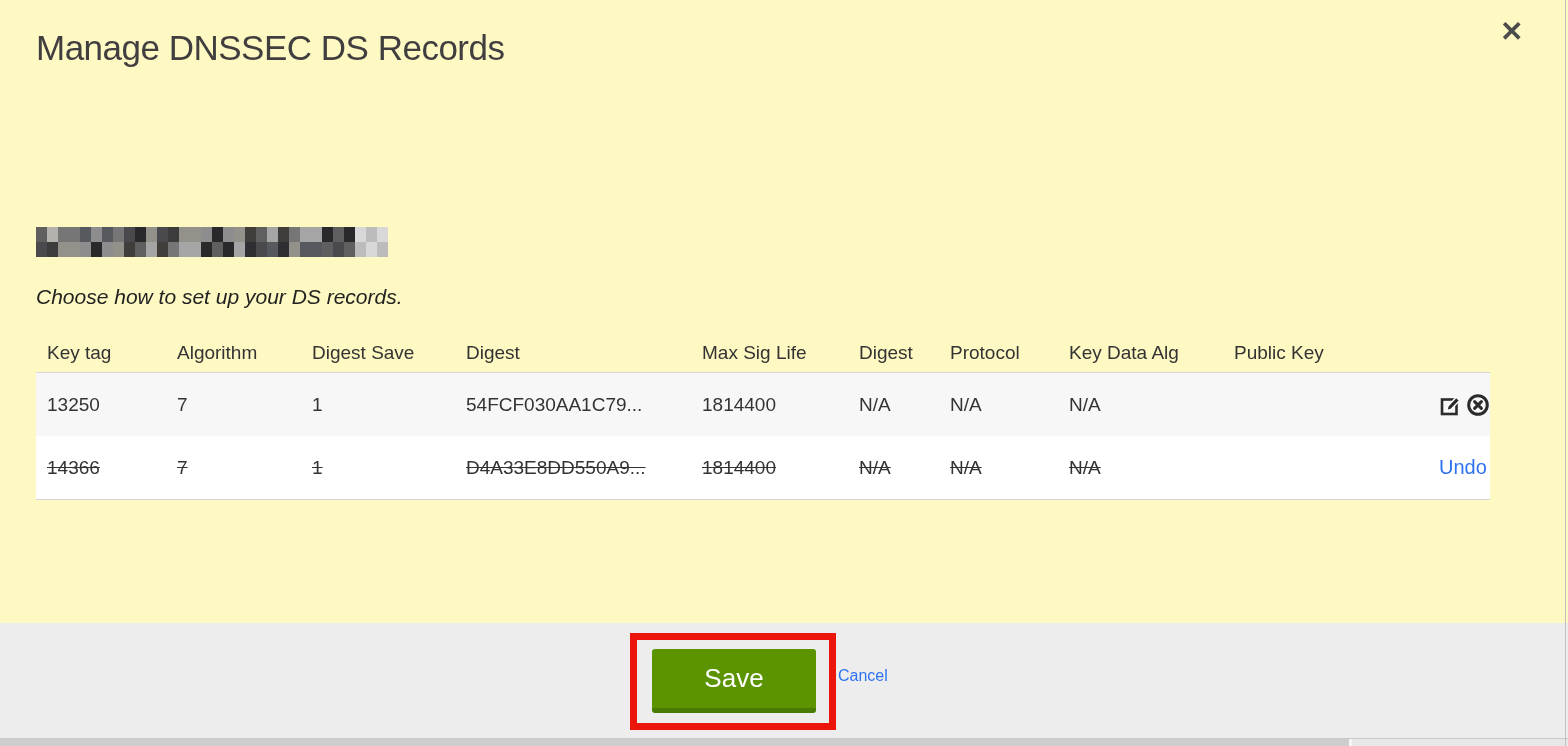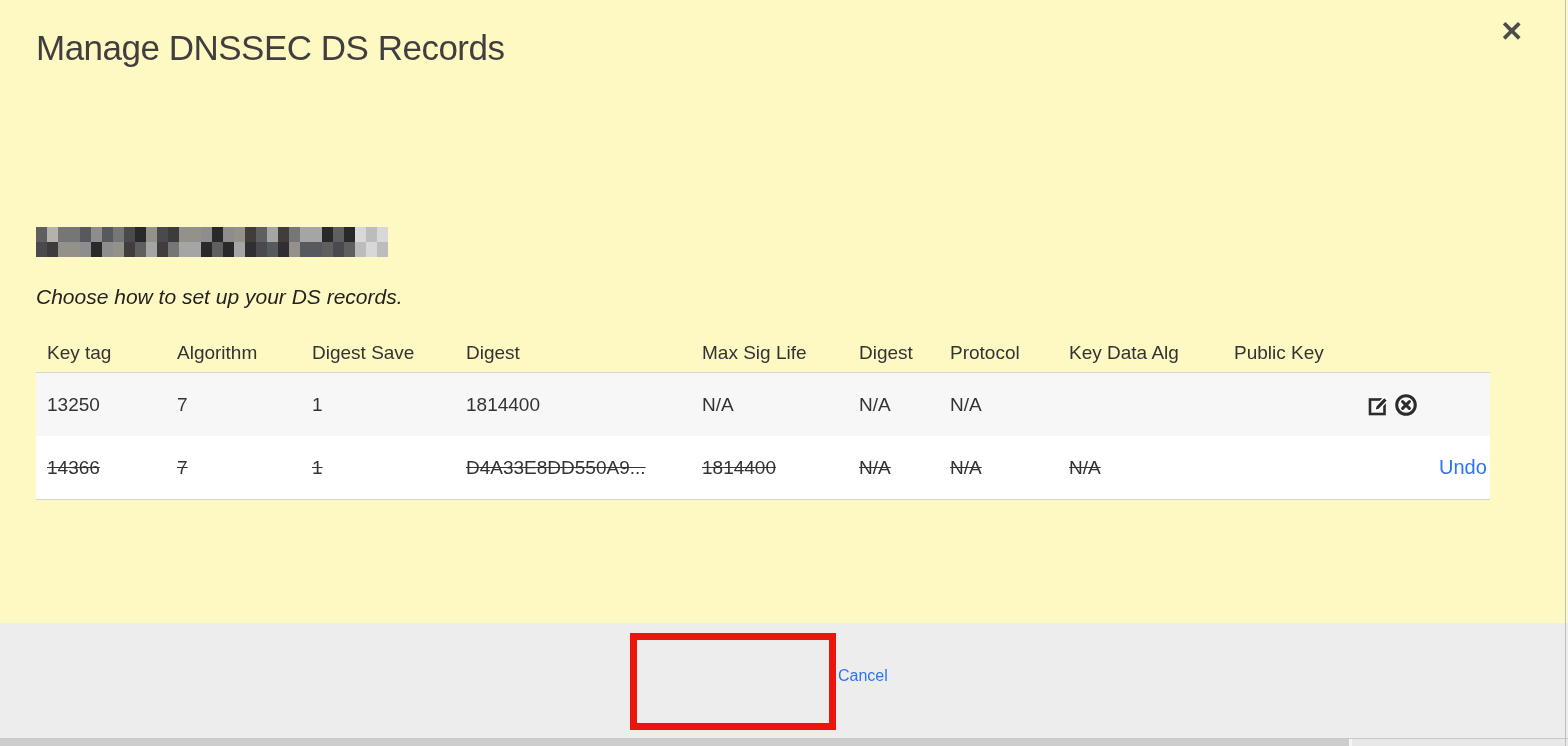--- a/index.html
+++ b/index.html
@@ -170,20 +170,21 @@
       <div>Protocol</div>
       <div>Key Data Alg</div>
       <div>Public Key</div>
       <div></div>
     </div>
 
     <div class="trow tbody-row row-kept">
       <div class="cell-text">13250</div>
       <div class="cell-text">7</div>
       <div class="cell-text">1</div>
+      <div class="cell-text">54FCF030AA1C79...</div>
       <div class="cell-text">1814400</div>
       <div class="cell-text">N/A</div>
       <div class="cell-text">N/A</div>
       <div class="cell-text">N/A</div>
       <div class="cell-text"></div>
       <div class="actions-cell">
         <svg class="icon-btn" viewBox="0 0 24 24">
           <rect x="3" y="6.5" width="14.5" height="14.5" fill="none" stroke="#2b2b2b" stroke-width="2.6"></rect>
           <path d="M7.8 17.6 L9 12.9 L17.2 4.2 L20.6 7.4 L12.4 16.1 L7.8 17.6 Z" fill="#2b2b2b" stroke="#ffffff" stroke-width="1.4"></path>
         </svg>
@@ -206,20 +207,21 @@
       <div class="cell-text"></div>
       <div class="actions-cell">
         <span class="undo-link">Undo</span>
       </div>
     </div>
   </div>
 
 
   <div class="footer">
     <div class="annotation-box"></div>
+    <button class="save-btn">Save</button>
     <span class="cancel-link">Cancel</span>
   </div>
 
   <div class="bottom-strip">
     <div class="seg-left"></div>
     <div class="seg-divider"></div>
   </div>
   <div class="edge-right"></div>
 
 </div>

